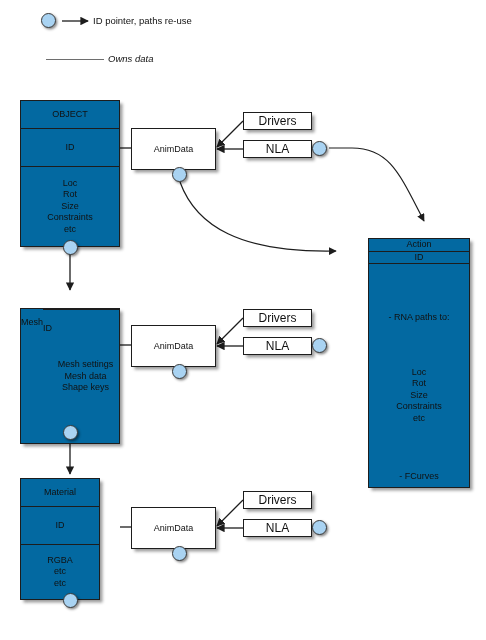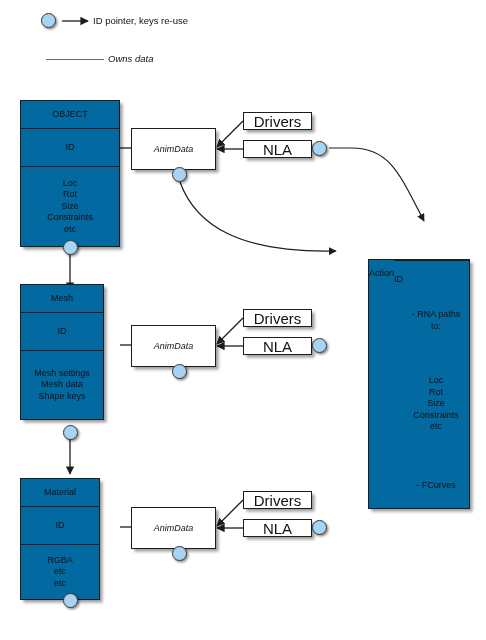--- a/index.html
+++ b/index.html
@@ -39,33 +39,32 @@
   .cell-body .lines{white-space:pre-line;}
 
   
   .smallbox{
     position:absolute;
     background:#ffffff;
     border:1.3px solid #1d1d1d;
     box-shadow:2.5px 2.5px 3px rgba(0,0,0,0.40);
     box-sizing:border-box;
     display:flex;align-items:center;justify-content:center;
-    font-size:15px;color:#111;
+    font-size:12px;color:#111;
     z-index:4;
   }
   .animdata{
     position:absolute;
     background:#ffffff;
     border:1.3px solid #1d1d1d;
     box-shadow:2.5px 2.5px 3px rgba(0,0,0,0.40);
     box-sizing:border-box;
     display:flex;align-items:center;justify-content:center;
     font-size:9px;color:#111;
     z-index:4;
-    font-style:italic;
   }
 
   
   .dot{
     position:absolute;
     width:15px;height:15px;
     border-radius:50%;
     background:#a9d3f2;
     border:1.1px solid #3a3a3a;
     box-shadow:1.5px 1.5px 2.5px rgba(0,0,0,0.45);
@@ -120,21 +119,21 @@
   <line x1="243" y1="346" x2="217" y2="346" stroke="#1d1d1d" stroke-width="1.3" marker-end="url(#arrow)"></line>
 
   <line x1="70" y1="437" x2="70" y2="474" stroke="#1d1d1d" stroke-width="1.3" marker-end="url(#arrow)"></line>
 
   <line x1="120" y1="527" x2="131" y2="527" stroke="#1d1d1d" stroke-width="1.3"></line>
   <line x1="243" y1="500" x2="217" y2="526" stroke="#1d1d1d" stroke-width="1.3" marker-end="url(#arrow)"></line>
   <line x1="243" y1="528" x2="217" y2="528" stroke="#1d1d1d" stroke-width="1.3" marker-end="url(#arrow)"></line>
 </svg>
 
 <div class="dot" style="left:41px;top:13px;"></div>
-<div class="legend-label" style="left:93px;top:15px;">ID pointer, keys re-use</div>
+<div class="legend-label" style="left:93px;top:15px;">ID pointer, paths re-use</div>
 
 <div class="legend-rule" style="left:46px;top:59px;width:58px;"></div>
 <div class="legend-label" style="left:108px;top:53px;font-style:italic;">Owns data</div>
 
 <div class="box" style="left:20px;top:100px;width:100px;height:147px;display:flex;flex-direction:column;">
   <div class="cell cell-title">OBJECT</div>
   <div class="cell cell-id">ID</div>
   <div class="cell cell-body">
     <span class="lines">Loc
 Rot
@@ -150,21 +149,21 @@
 </div>
 <div class="dot" style="left:172px;top:167px;"></div>
 <div class="smallbox" style="left:243px;top:112px;width:69px;height:18px;">
   <span>Drivers</span>
 </div>
 <div class="smallbox" style="left:243px;top:140px;width:69px;height:18px;">
   <span>NLA</span>
 </div>
 <div class="dot" style="left:312px;top:141px;"></div>
 
-<div class="box" style="left:20px;top:284px;width:84px;height:136px;display:flex;flex-direction:column;">
+<div class="box" style="left:20px;top:308px;width:100px;height:136px;display:flex;flex-direction:row;">
   <div class="cell cell-title">Mesh</div>
   <div class="cell cell-id">ID</div>
   <div class="cell cell-body">
     <span class="lines">Mesh settings
 Mesh data
 Shape keys</span>
   </div>
 </div>
 <div class="dot" style="left:63px;top:425px;"></div>
 
@@ -196,21 +195,21 @@
 </div>
 <div class="dot" style="left:172px;top:546px;"></div>
 <div class="smallbox" style="left:243px;top:491px;width:69px;height:18px;">
   <span>Drivers</span>
 </div>
 <div class="smallbox" style="left:243px;top:519px;width:69px;height:18px;">
   <span>NLA</span>
 </div>
 <div class="dot" style="left:312px;top:520px;"></div>
 
-<div class="box" style="left:368px;top:238px;width:102px;height:250px;display:flex;flex-direction:row;margin-top:21px;">
+<div class="box" style="left:368px;top:238px;width:102px;height:250px;display:flex;flex-direction:column;">
   <div class="cell cell-title">Action</div>
   <div class="cell cell-id">ID</div>
   <div class="cell cell-body" style="flex-direction:column;justify-content:flex-start;padding-top:48px;gap:33px;">
     <span>- RNA paths to:</span>
     <span class="lines" style="margin-top:10px;">Loc
 Rot
 Size
 Constraints
 etc</span>
     <span style="margin-top:14px;">- FCurves</span>

